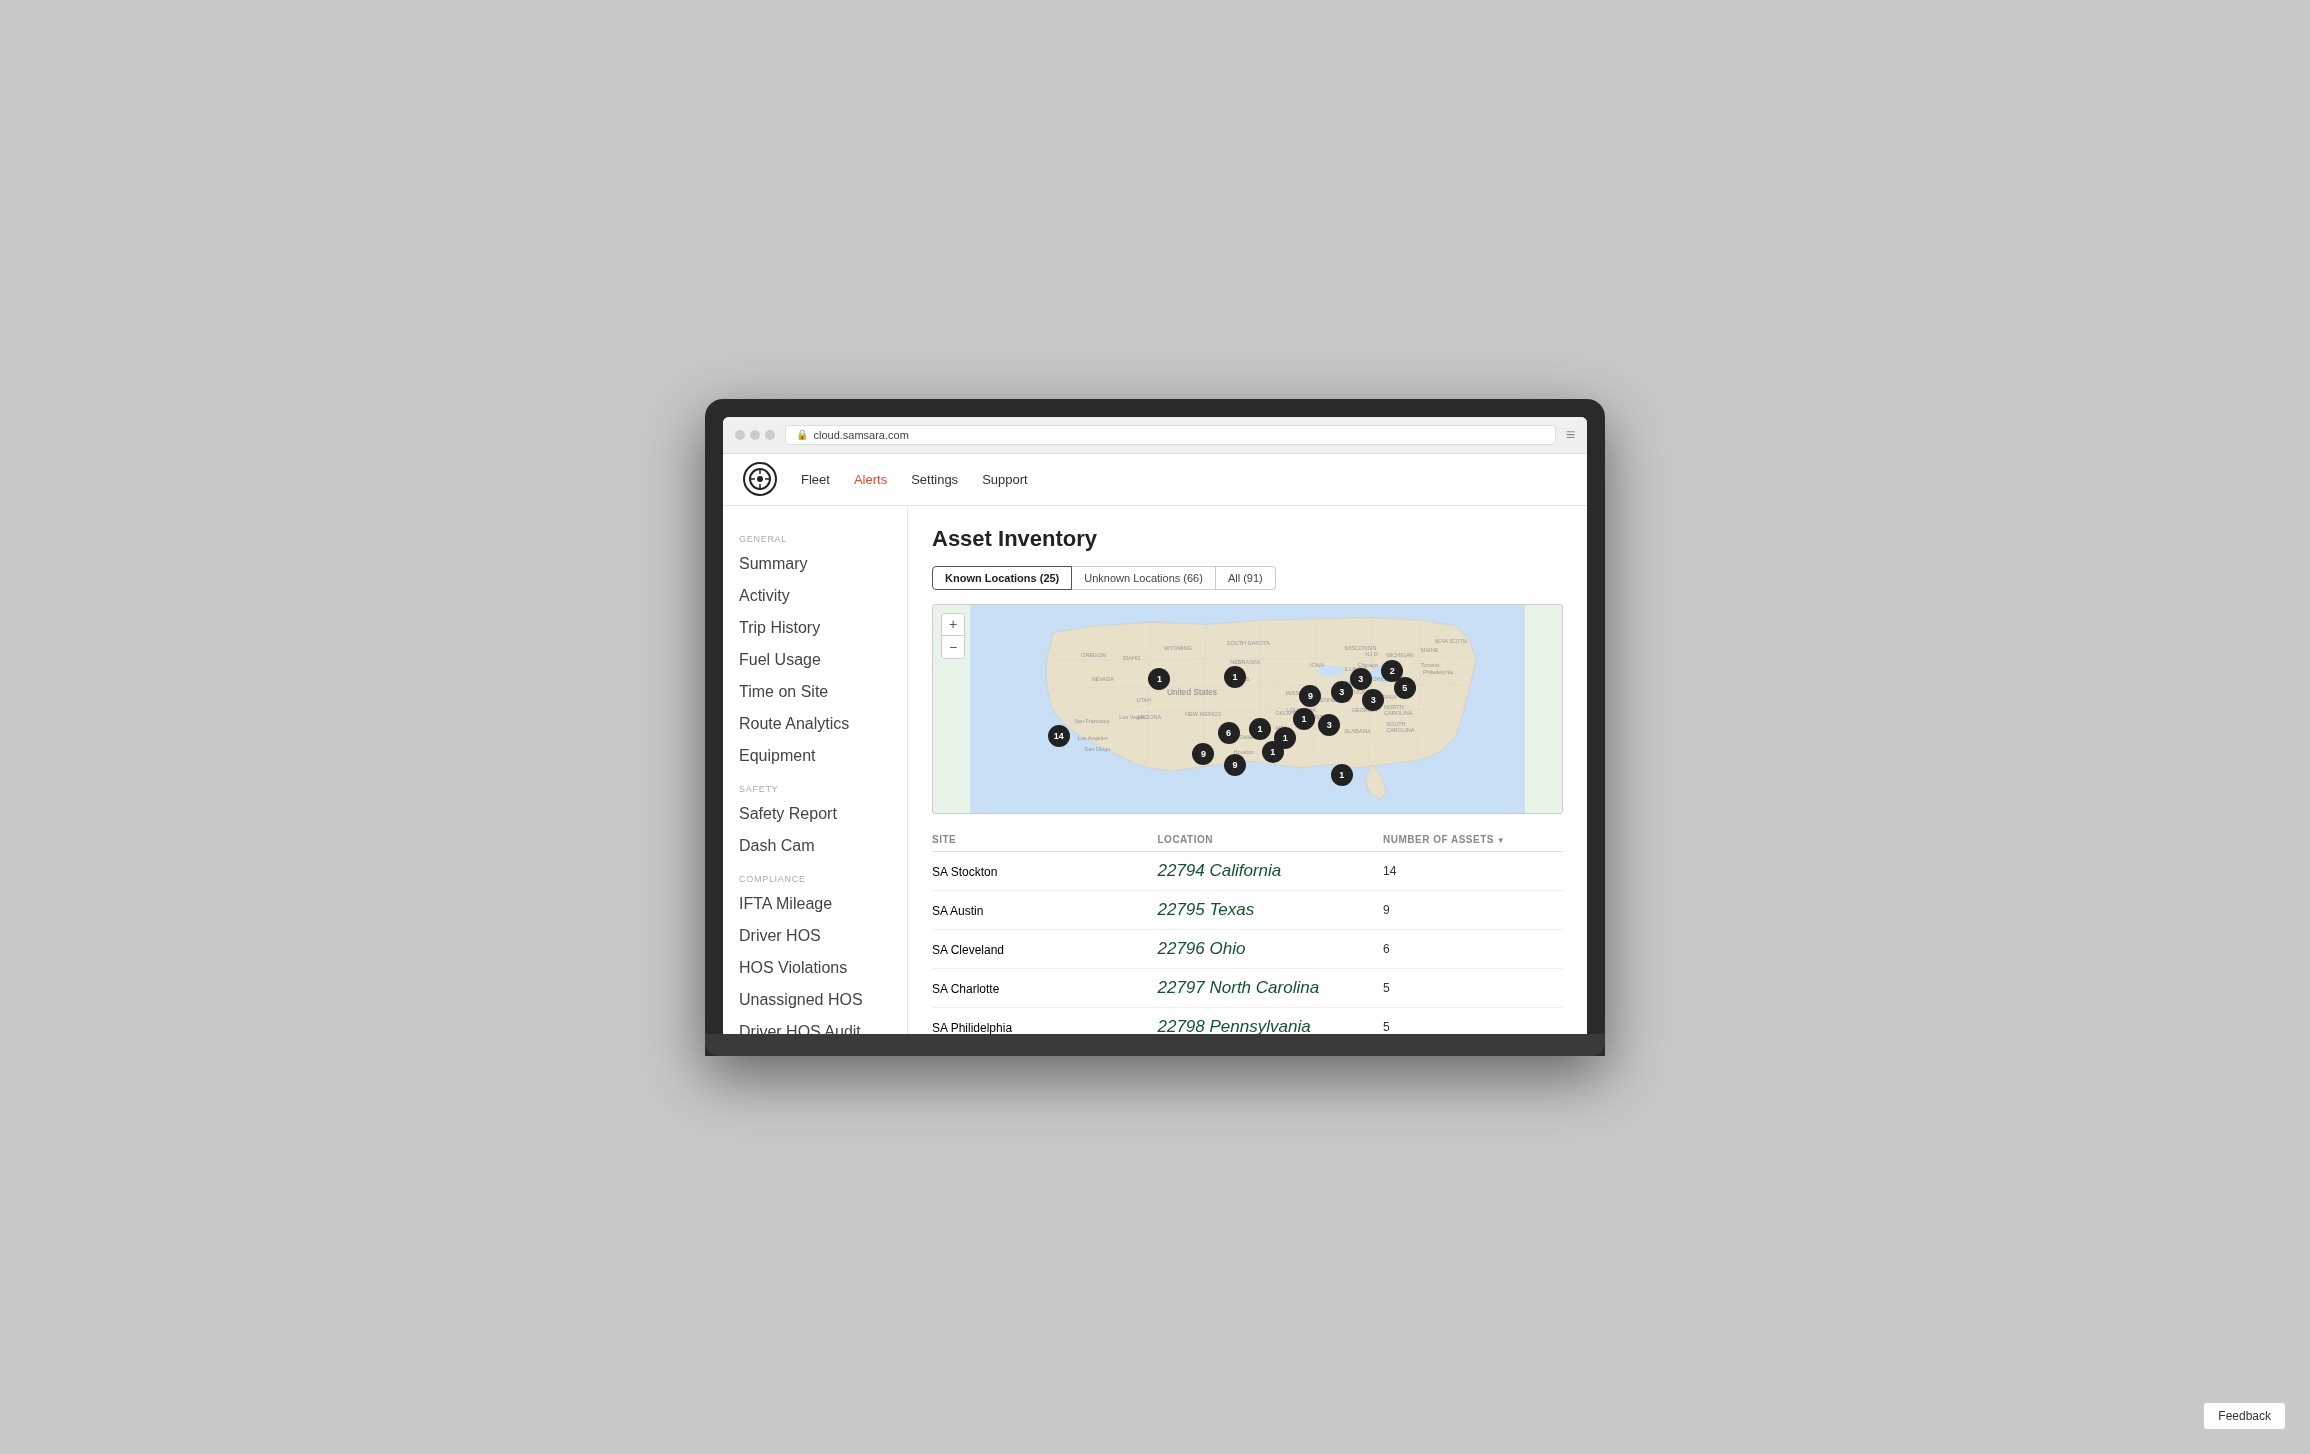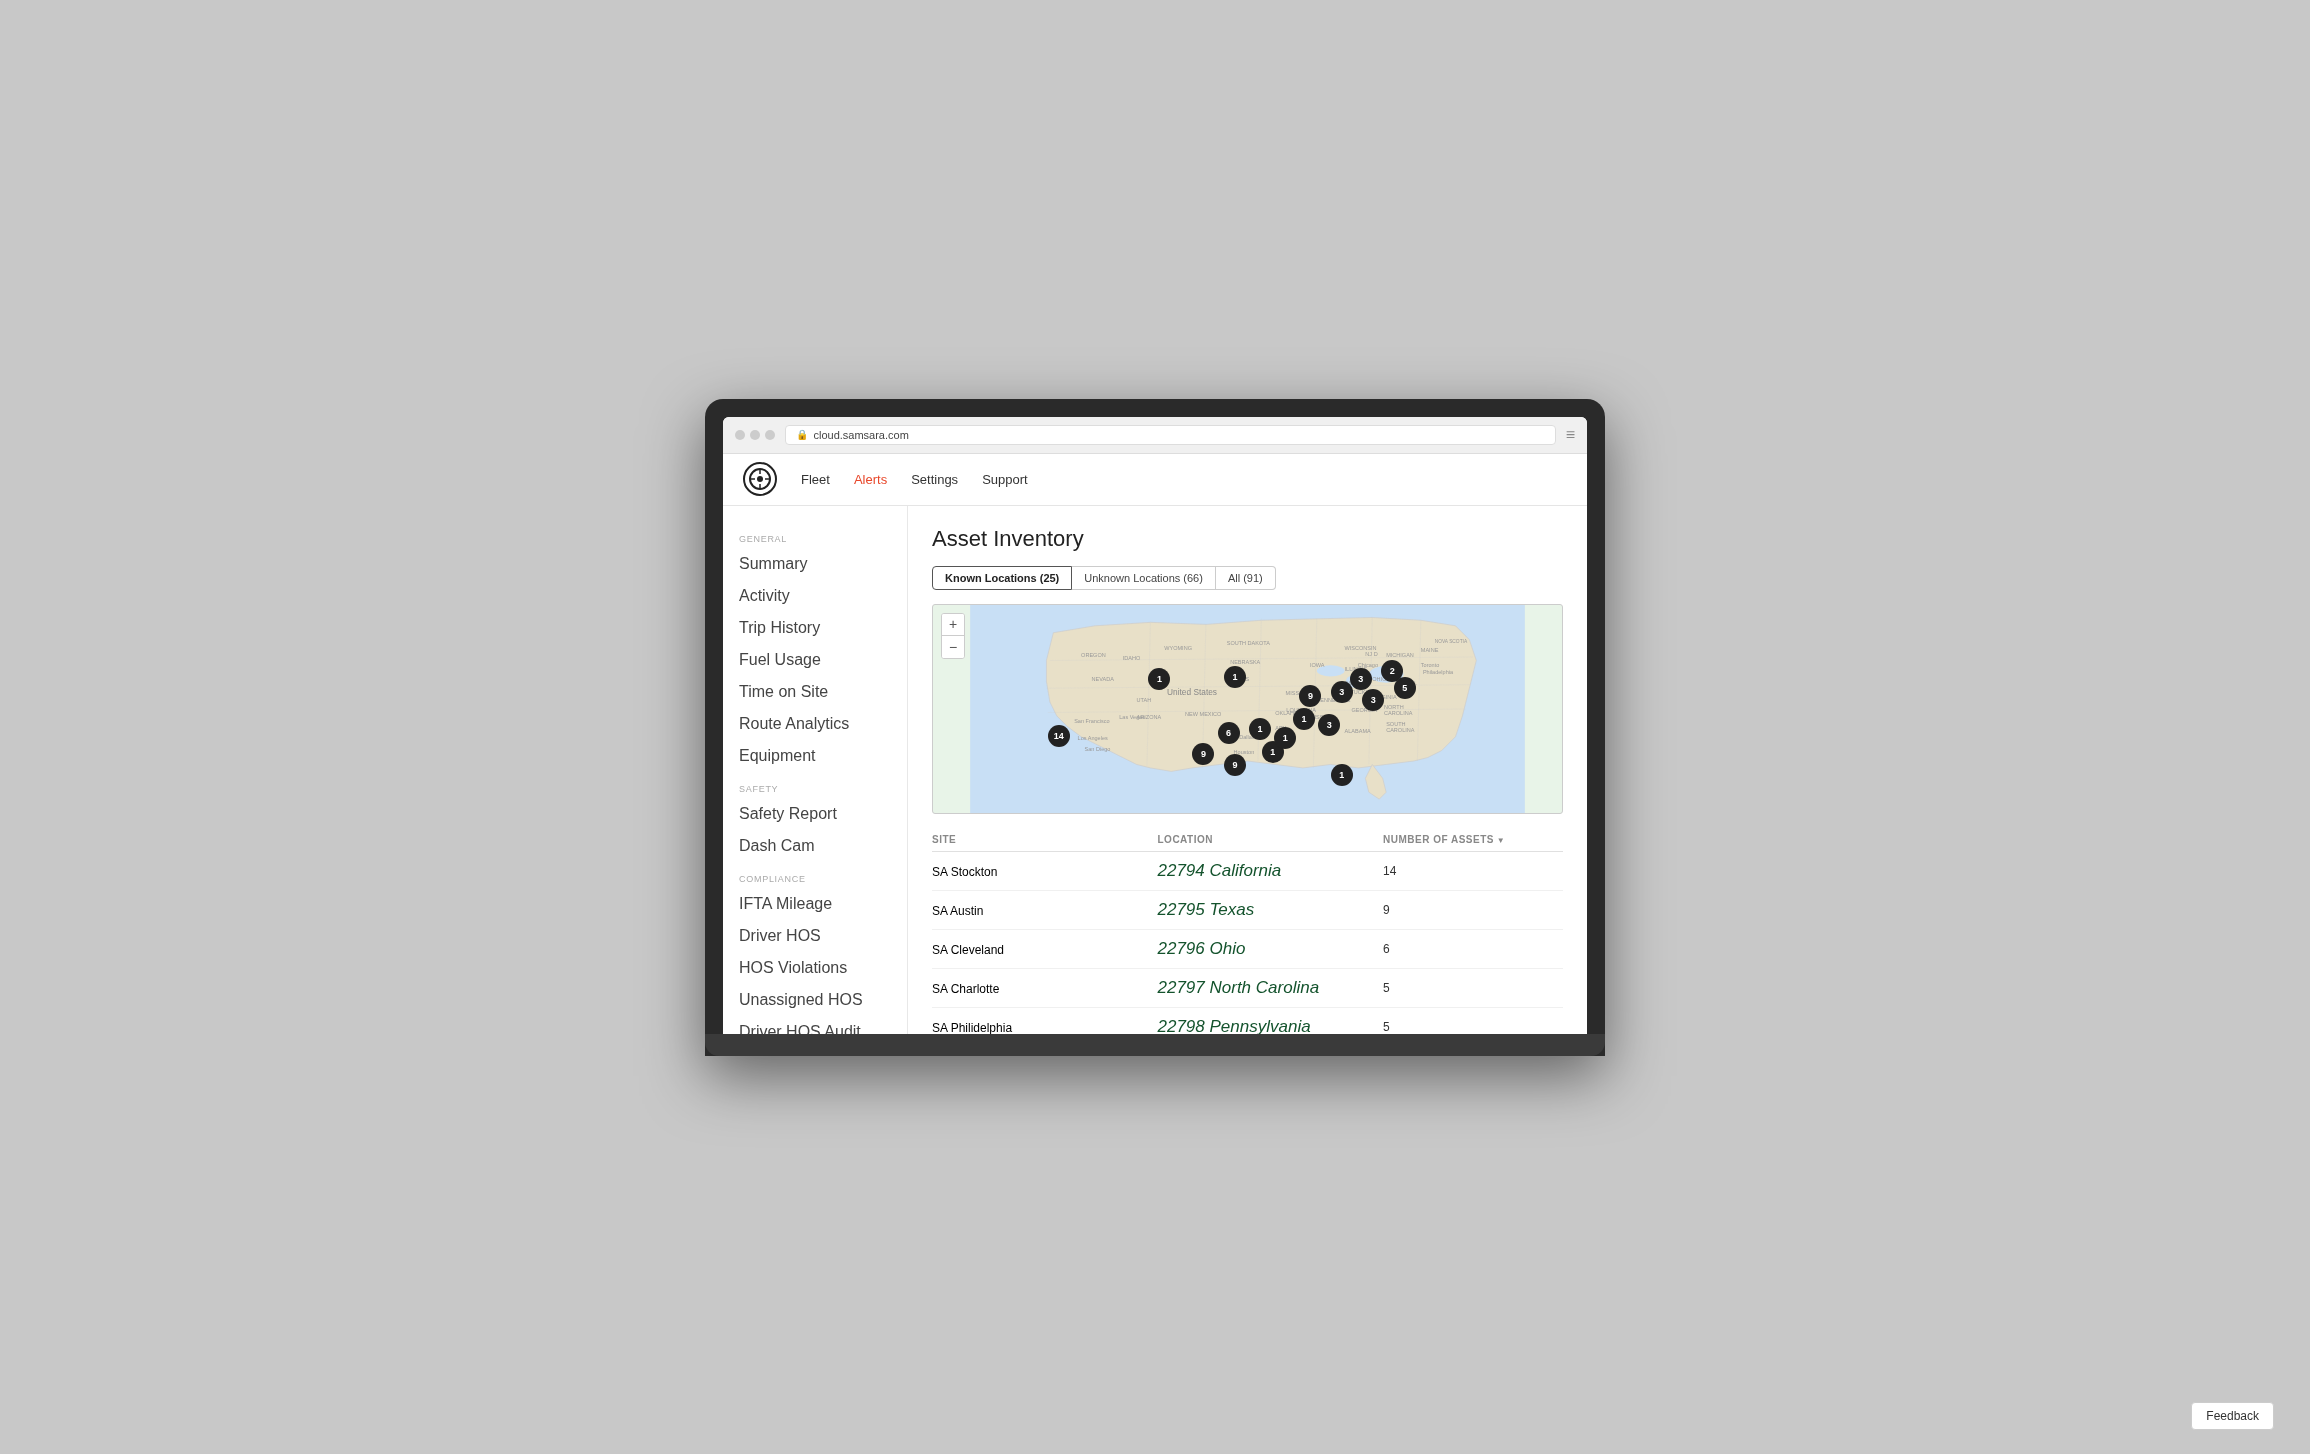--- a/index.html
+++ b/index.html
@@ -133,21 +133,21 @@
     
     .content {
       flex: 1;
       background: #fff;
       padding: 20px 24px;
       overflow-y: auto;
     }
 
     .page-title {
       font-size: 22px;
-      font-weight: 400;
+      font-weight: 700;
       color: #222;
       margin-bottom: 14px;
     }
 
     
     .filter-tabs {
       display: flex;
       gap: 0;
       margin-bottom: 14px;
     }
@@ -252,21 +252,21 @@
       text-decoration: none;
       font-size: 12px;
     }
     .cell-location { font-size: 17px; color: #14532d; font-style: italic; }
     .cell-count { font-size: 12px; color: #333; }
 
     
     .feedback-btn {
       position: fixed;
       bottom: 24px;
-      right: 36px;
+      right: 24px;
       background: #fff;
       border: 1px solid #ccc;
       border-radius: 4px;
       padding: 6px 14px;
       font-size: 12px;
       color: #333;
       cursor: pointer;
     }
   </style>
 </head>

